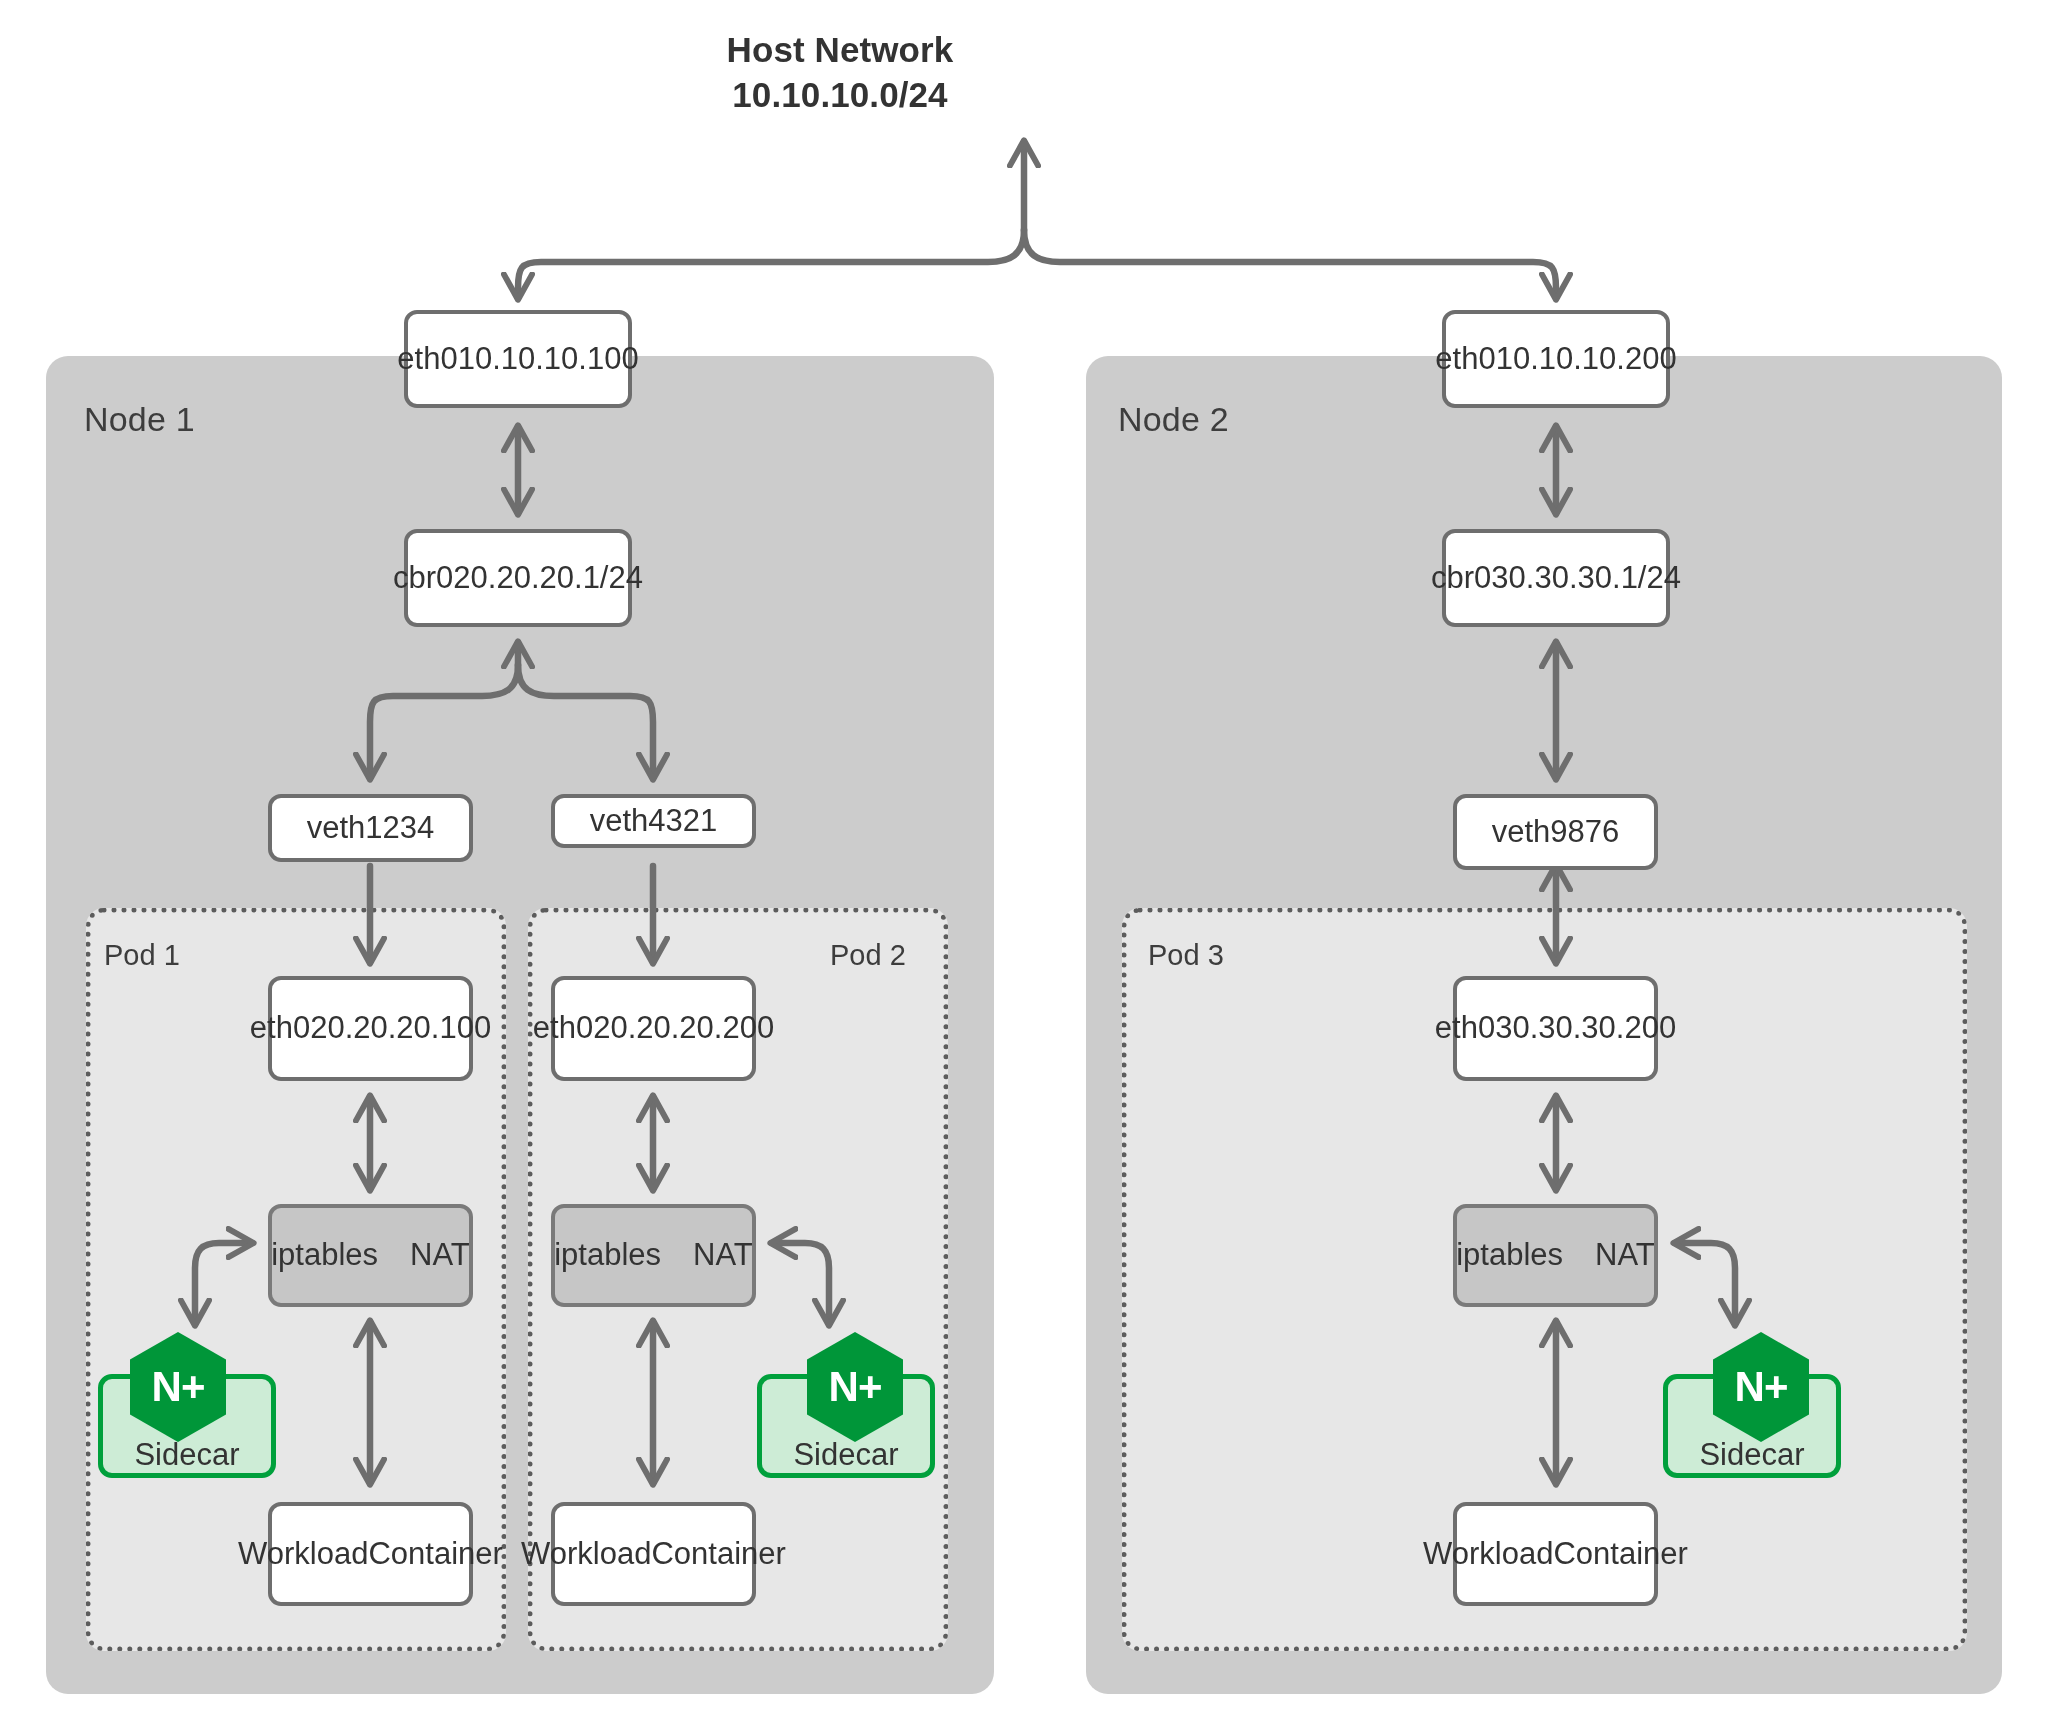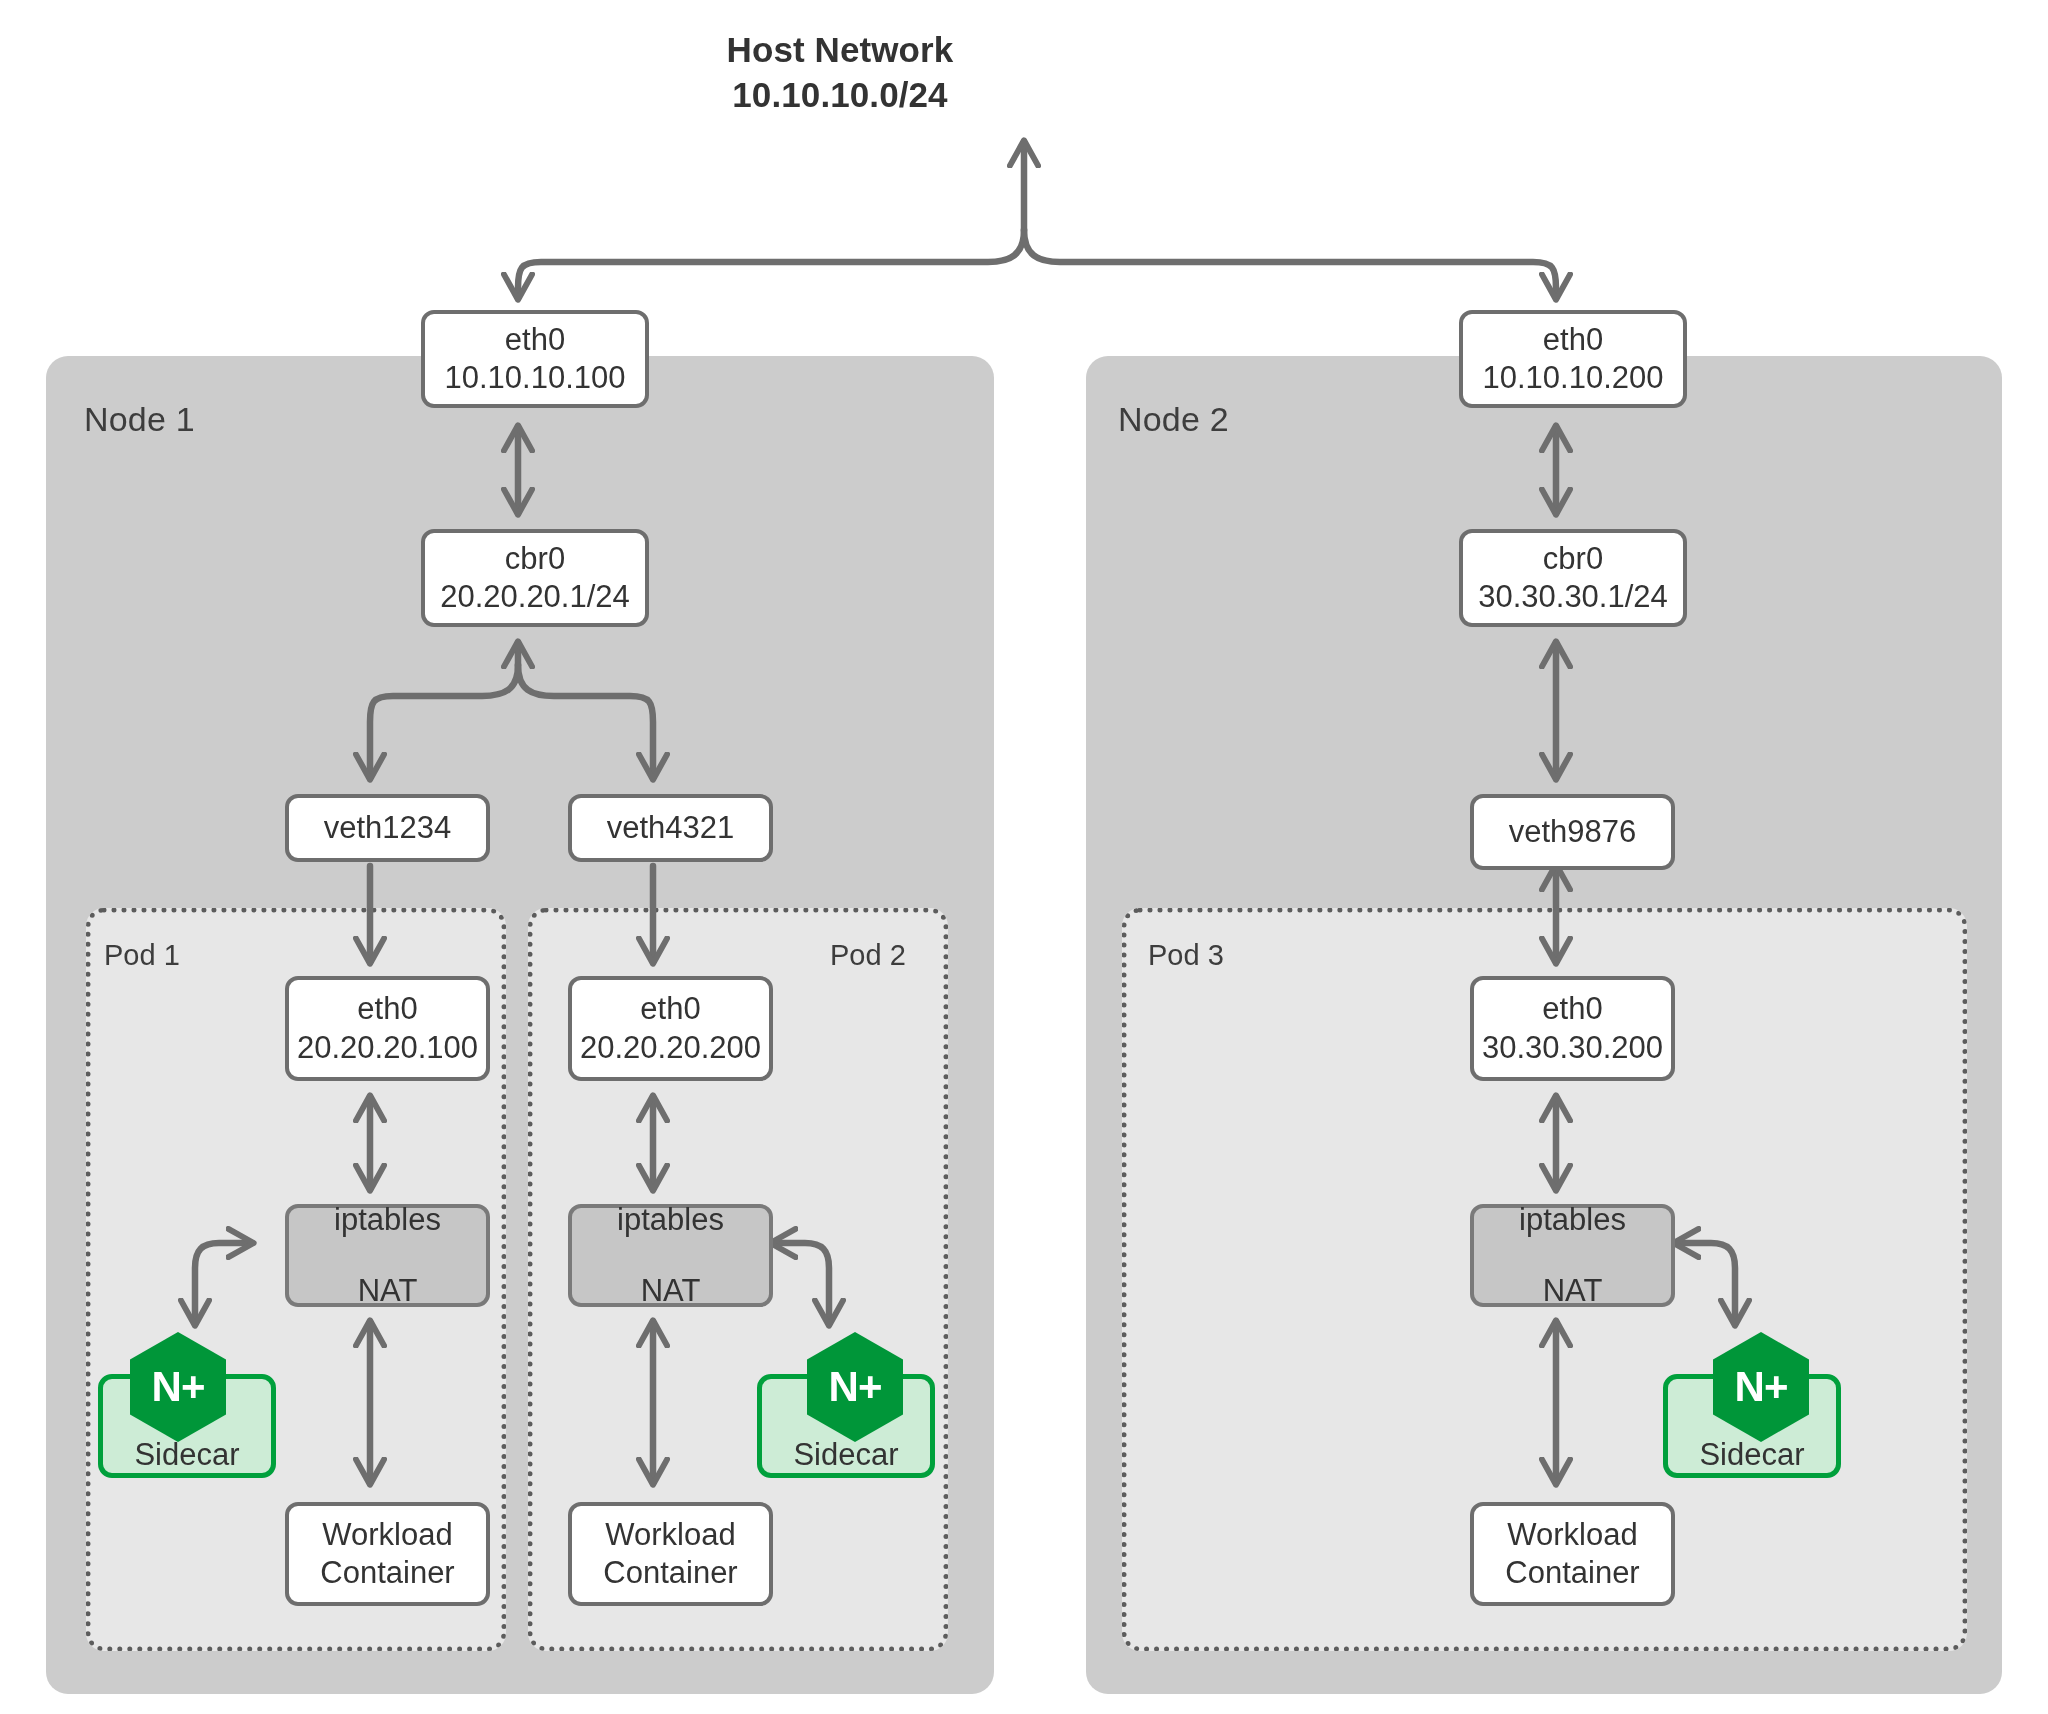--- a/index.html
+++ b/index.html
@@ -74,29 +74,28 @@
     white-space: nowrap;
   }
 
   
   .box {
     position: absolute;
     background: #ffffff;
     border: 4px solid #6e6e6e;
     border-radius: 13px;
     display: flex;
-    flex-direction: column;
+    flex-direction: row;
     align-items: center;
     justify-content: center;
     text-align: center;
     font-size: 31px;
     line-height: 1.24;
     color: #333333;
     z-index: 7;
-    margin-left: 17px;
   }
   .box.nat {
     background: #c6c6c6;
     border-color: #7a7a7a;
     gap: 32px;
   }
   .box .ln { display: block; white-space: nowrap; }
 
   
   .sidecar {
@@ -167,21 +166,21 @@
   </div>
 
   <div class="box" style="left:404px; top:529px; width:228px; height:98px;">
     <span class="ln">cbr0</span>
     <span class="ln">20.20.20.1/24</span>
   </div>
 
   <div class="box" style="left:268px; top:794px; width:205px; height:68px;">
     <span class="ln">veth1234</span>
   </div>
-  <div class="box" style="left:551px; top:794px; width:205px; height:68px;">
+  <div class="box" style="left:551px; top:794px; width:205px; height:54px;">
     <span class="ln">veth4321</span>
   </div>
 
   <div class="pod-panel" style="left:86px; top:908px; width:420px; height:743px;"></div>
   <div class="pod-label" style="left:104px; top:939px;">Pod 1</div>
 
   <div class="box" style="left:268px; top:976px; width:205px; height:105px;">
     <span class="ln">eth0</span>
     <span class="ln">20.20.20.100</span>
   </div>

